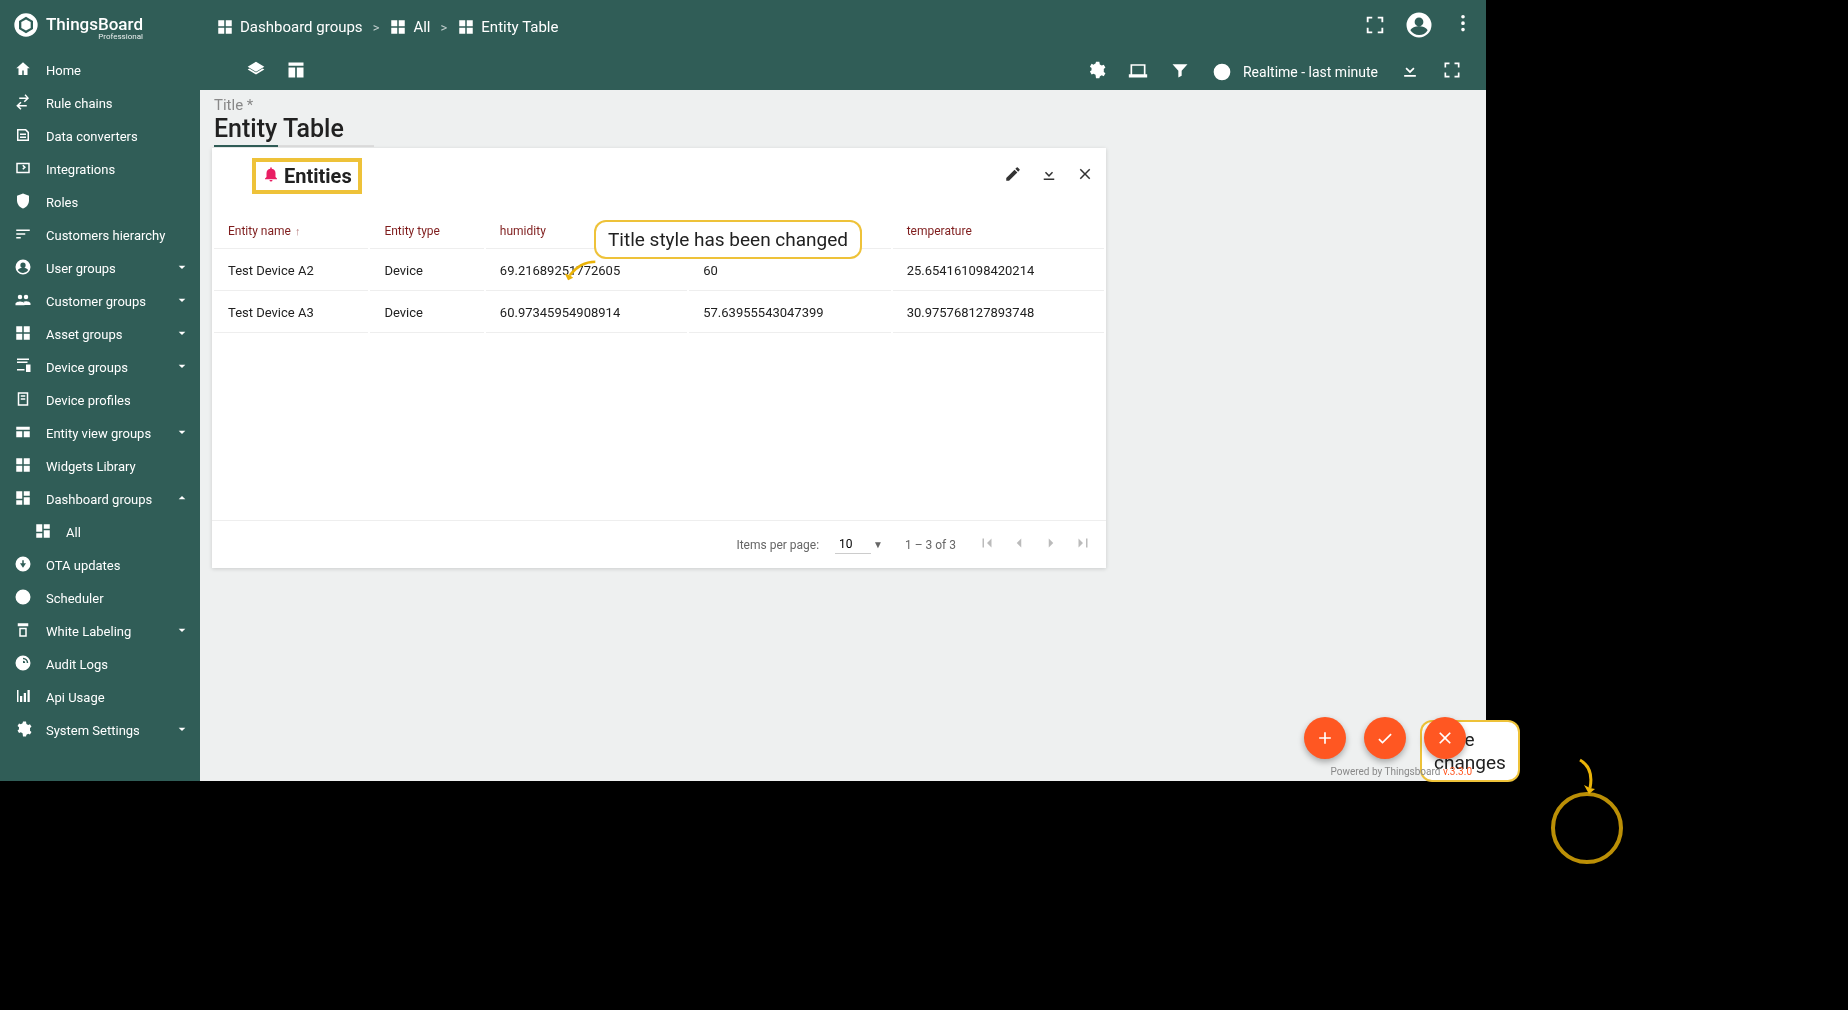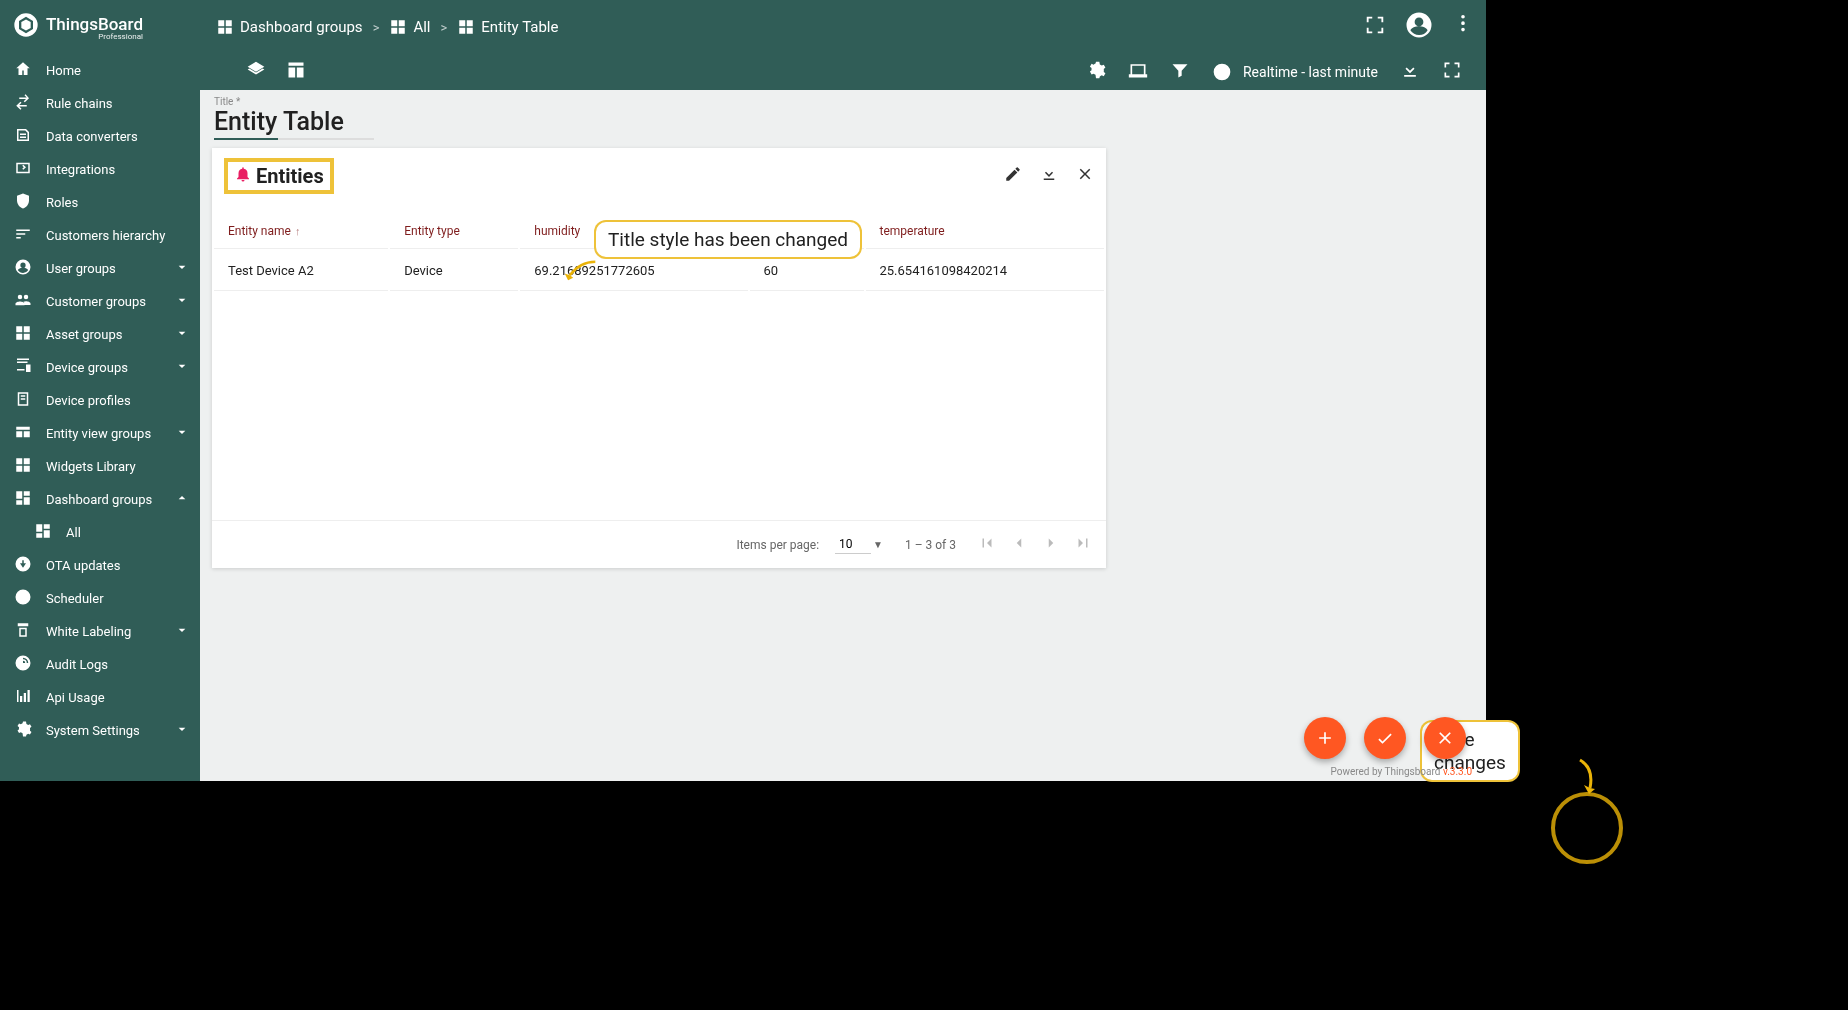--- a/index.html
+++ b/index.html
@@ -34,26 +34,26 @@
 .sidebar { width: 200px; background: #305d57; position: absolute; top: 54px; bottom: 0; left: 0; overflow-y: auto; color: #fff; }
 .nav-item { display: flex; align-items: center; height: 33px; padding: 0 14px; font-size: 13px; gap: 14px; cursor: pointer; position: relative; text-align: center; }
 .nav-item.sub { padding-left: 34px; }
 .nav-item svg { width: 18px; height: 18px; fill: #fff; flex-shrink: 0; }
 .nav-item .chev { position: absolute; right: 10px; }
 .nav-item .chev svg { width: 16px; height: 16px; }
 
 
 .main { position: absolute; left: 200px; top: 90px; right: 0; bottom: 0; background: #eef0f0; }
 .title-block { padding: 6px 14px 4px; }
-.title-label { font-size: 10px; color: #888; }
+.title-label { font-size: 15px; color: #888; }
 .big-title { font-size: 25px; font-weight: 500; color: #212121; }
 
 
 .widget { position: absolute; left: 12px; top: 58px; width: 894px; height: 420px; background: #fff; box-shadow: 0 1px 4px rgba(0,0,0,0.15); }
-.widget-header { display: flex; align-items: center; padding: 10px 12px 4px; }
+.widget-header { display: flex; align-items: center; padding: 10px 12px 4px; margin-left: 28px; }
 .widget-title-wrap { display: inline-flex; align-items: center; border: 4px solid #eab308cc; padding: 2px 6px; gap: 4px; }
 .widget-title-wrap .bell svg { width: 18px; height: 18px; fill: #e91e63; }
 .widget-title { font-size: 20px; font-weight: 700; color: #212121; }
 .widget-actions { margin-left: auto; display: flex; gap: 18px; }
 .widget-actions svg { width: 18px; height: 18px; fill: #333; cursor: pointer; }
 
 
 .callout { position: absolute; background: #fff; border: 2px solid #eab308cc; border-radius: 12px; padding: 6px 12px; font-size: 19px; color: #212121; }
 .callout1 { left: 394px; top: 130px; }
 .callout2 { left: 1220px; top: 630px; }
@@ -367,20 +367,27 @@
           </tr>
         </thead>
         <tbody id="tbody">
             <tr>
               <td>Test Device A2</td>
               <td>Device</td>
               <td>69.21689251772605</td>
               <td>60</td>
               <td>25.654161098420214</td>
             </tr>
+            <tr>
+              <td>Test Device A3</td>
+              <td>Device</td>
+              <td>60.97345954908914</td>
+              <td>57.63955543047399</td>
+              <td>30.975768127893748</td>
+            </tr>
           </tbody>
       </table>
 
       <div class="paginator">
         <div class="pg-select">
           <span>Items per page:</span>
           <select><option>10</option></select>
           <span class="caret">▼</span>
         </div>
         <span>1 – 3 of 3</span>

